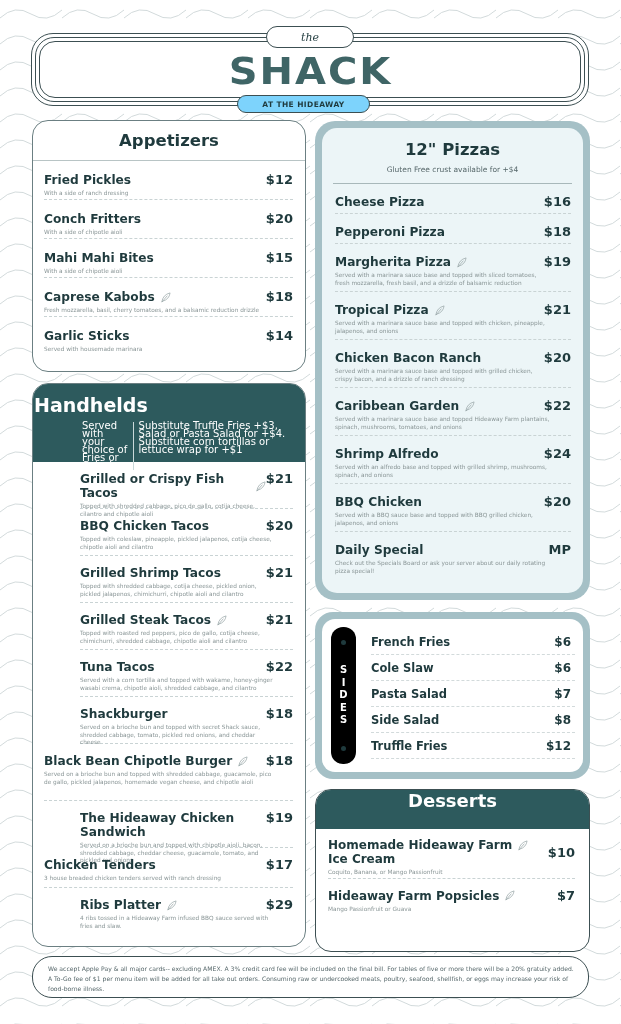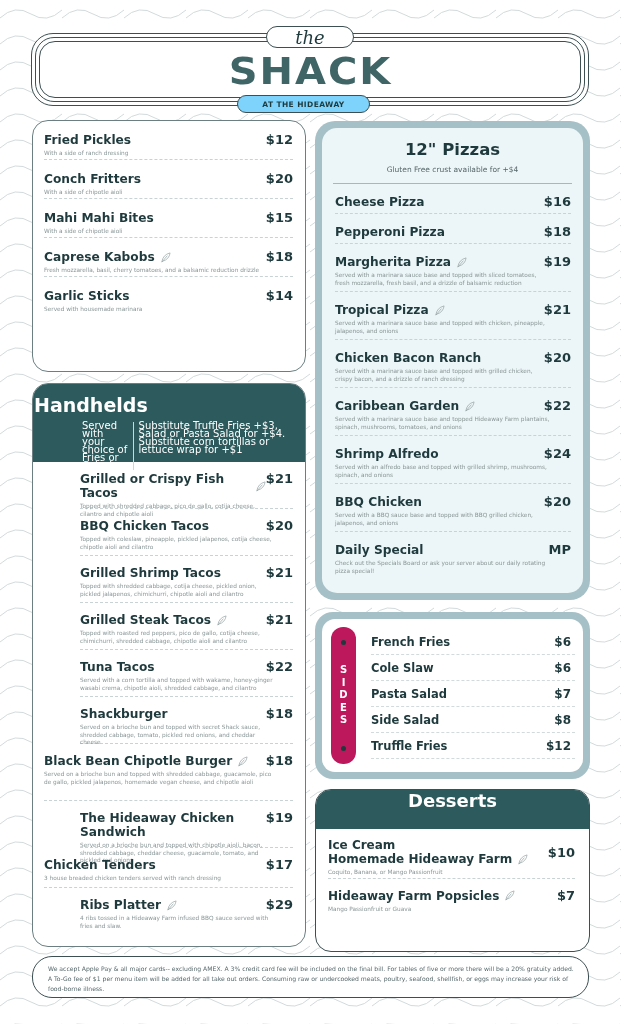--- a/index.html
+++ b/index.html
@@ -22,21 +22,21 @@
     border: 1px solid #3c4f52; border-radius: 19px;
   }
   .header::after {
     content: ""; position: absolute; left: 7px; top: 7px; right: 7px; bottom: 7px;
     border: 1px solid #3c4f52; border-radius: 16px;
   }
   .the-pill {
     position: absolute; left: 266px; top: 26px; width: 88px; height: 22px;
     background: #fff; border: 1.5px solid #3c4f52; border-radius: 12px; z-index: 3;
     display: flex; align-items: center; justify-content: center;
-    font-family: "DejaVu Serif", serif; font-style: italic; font-size: 18px; color: #1f3a3d;
+    font-family: "DejaVu Serif", serif; font-style: italic; font-size: 11px; color: #1f3a3d;
   }
   .shack-title {
     position: absolute; left: 0; width: 621px; top: 48px; text-align: center; z-index: 3;
     font-family: "DejaVu Sans", sans-serif; font-weight: bold; font-size: 40px;
     letter-spacing: 2px; color: #3f6566; transform: scaleY(0.92);
   }
   .hideaway-pill {
     position: absolute; left: 237px; top: 95px; width: 133px; height: 18px;
     background: #7dd3fc; border: 1.5px solid #3c4f52; border-radius: 10px; z-index: 3;
     display: flex; align-items: center; justify-content: center;
@@ -82,21 +82,21 @@
   .gf-note { text-align: center; font-size: 7.5px; color: #56676a; margin-top: 6px; }
   .pz-rule { margin: 9px 11px 0 11px; border-top: 1px solid #a8b8ba; }
   .pizzas .items { padding: 0 12px 0 13px; }
   .pizzas .item { padding-top: 10px; }
   .pizzas .item.s { height: 30px; }
   .pizzas .item.l { height: 48px; }
 
   
   .sides-outer { position: absolute; left: 315px; top: 612px; width: 275px; height: 167px; background: #a5c0c6; border-radius: 18px; z-index: 2; }
   .sides { position: absolute; left: 322px; top: 619px; width: 261px; height: 153px; background: #fff; border-radius: 13px; z-index: 3; }
-  .sides-tab { position: absolute; left: 9px; top: 8px; width: 25px; height: 137px; background: #be185d; border-radius: 12px;
+  .sides-tab { position: absolute; left: 9px; top: 8px; width: 25px; height: 137px; background: #000000; border-radius: 12px;
     display: flex; flex-direction: column; align-items: center; justify-content: space-between; padding: 13px 0; }
   .sides-dot { width: 5px; height: 5px; border-radius: 50%; background: #1f3a3d; }
   .sides-word { color: #fff; font-weight: bold; font-size: 10px; line-height: 12.5px; text-align: center; width: 10px; word-break: break-all; }
   .sides-list { position: absolute; left: 49px; top: 10px; width: 204px; }
   .side-row { display: flex; justify-content: space-between; align-items: center; height: 26px; border-bottom: 1px dashed #d2dadb; padding-right: 4px; }
   .side-row:last-child { border-bottom: 1px dashed #d2dadb; }
   .side-name { font-size: 11.5px; font-weight: 600; color: #1f3a3d; }
   .side-price { font-size: 12px; font-weight: bold; color: #1f3a3d; }
 
   
@@ -128,20 +128,21 @@
   </defs>
   <rect width="621" height="1024" fill="url(#waves)"></rect>
 </svg>
 
 <div class="header"></div>
 <div class="the-pill">the</div>
 <div class="shack-title">SHACK</div>
 <div class="hideaway-pill">AT THE HIDEAWAY</div>
 
 <div class="card appetizers">
+  <div class="card-title">Appetizers</div>
   <div class="items">
     <div class="item">
       <div class="item-row">
           <span class="item-name">Fried Pickles</span>
           <span class="item-price">$12</span>
         </div>
       <div class="item-desc">With a side of ranch dressing</div>
     </div>
     <div class="item">
       <div class="item-row">
@@ -412,29 +413,29 @@
       </div>
   </div>
 </div>
 
 <div class="card desserts">
   <div class="ds-header">Desserts</div>
   <div class="items">
     <div class="item a">
       <div class="item-row">
         <div class="ds-text">
-          <span class="item-name">Ice Cream</span>
           <span class="item-name">
               <span>Homemade Hideaway Farm</span>
               <span class="leaf">
                 <svg viewBox="0 0 12 12">
                   <path d="M2 11 Q 3 3 11 1 Q 10 8 3 10 Z M2 11 L 8 4" fill="none" stroke="#9aa7a8" stroke-width="0.8"></path>
                 </svg>
               </span>
             </span>
+          <span class="item-name">Ice Cream</span>
         </div>
         <span class="item-price">$10</span>
       </div>
       <div class="item-desc">Coquito, Banana, or Mango Passionfruit</div>
     </div>
     <div class="item b">
       <div class="item-row">
         <span class="item-name">
             <span>Hideaway Farm Popsicles</span>
             <span class="leaf">

